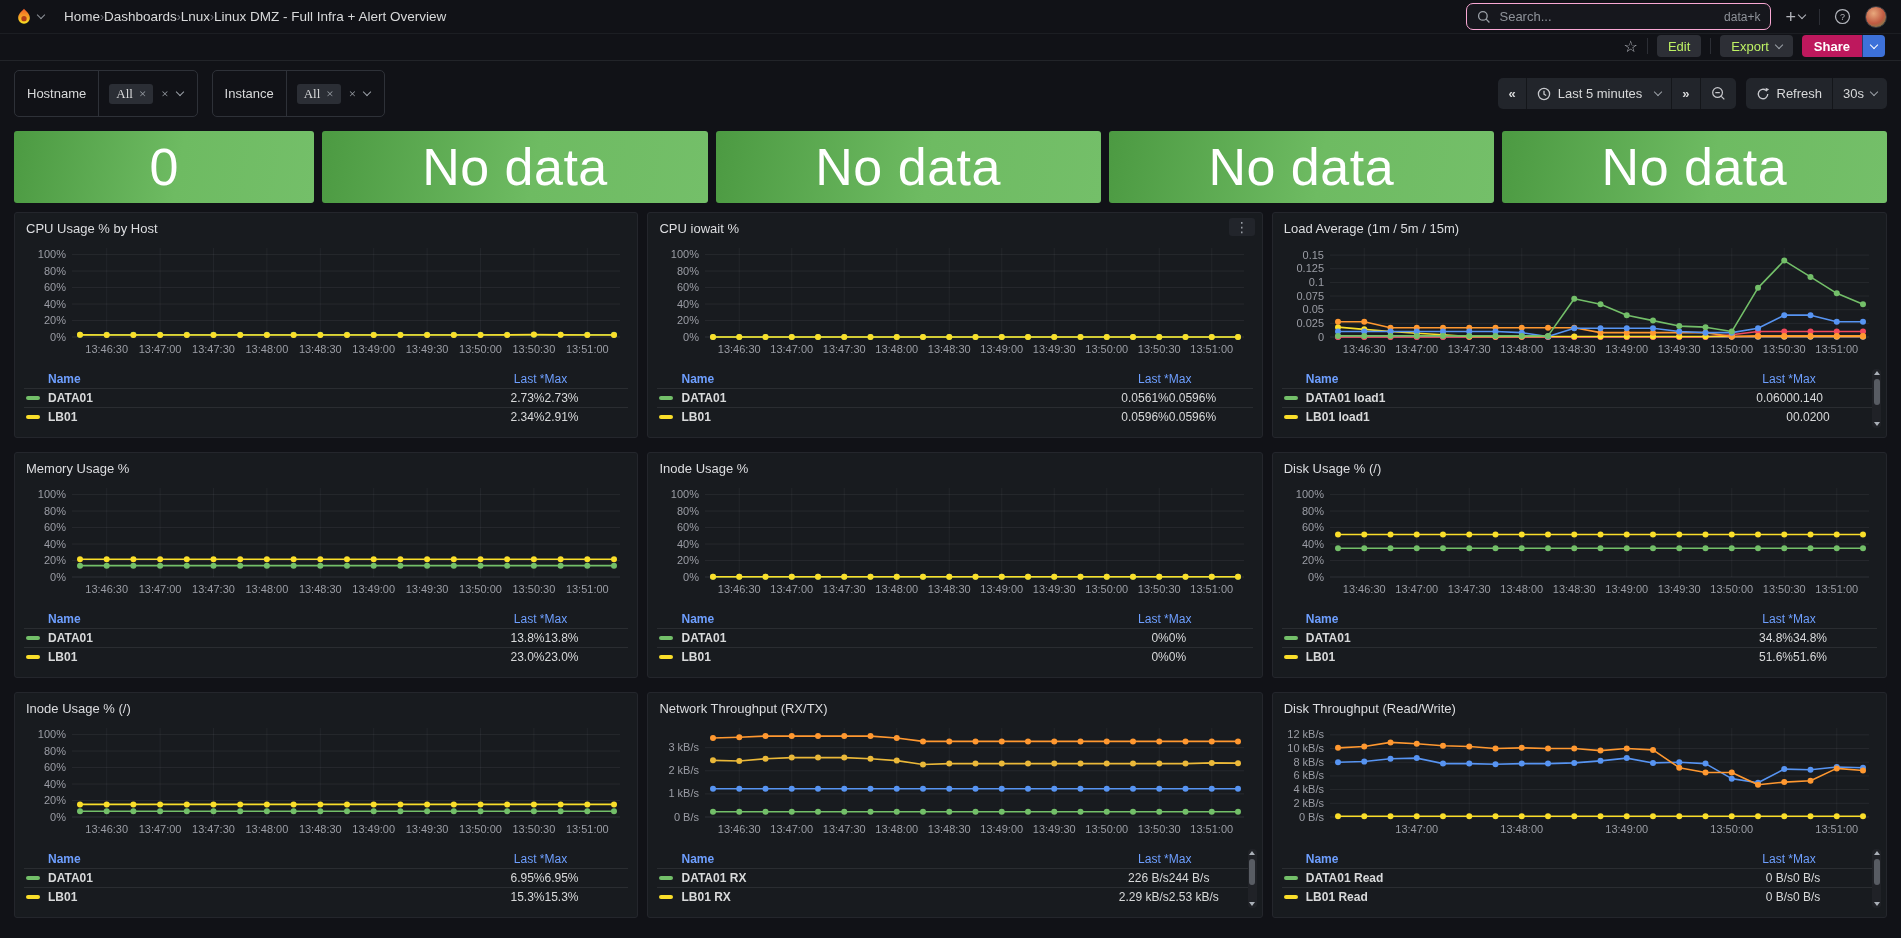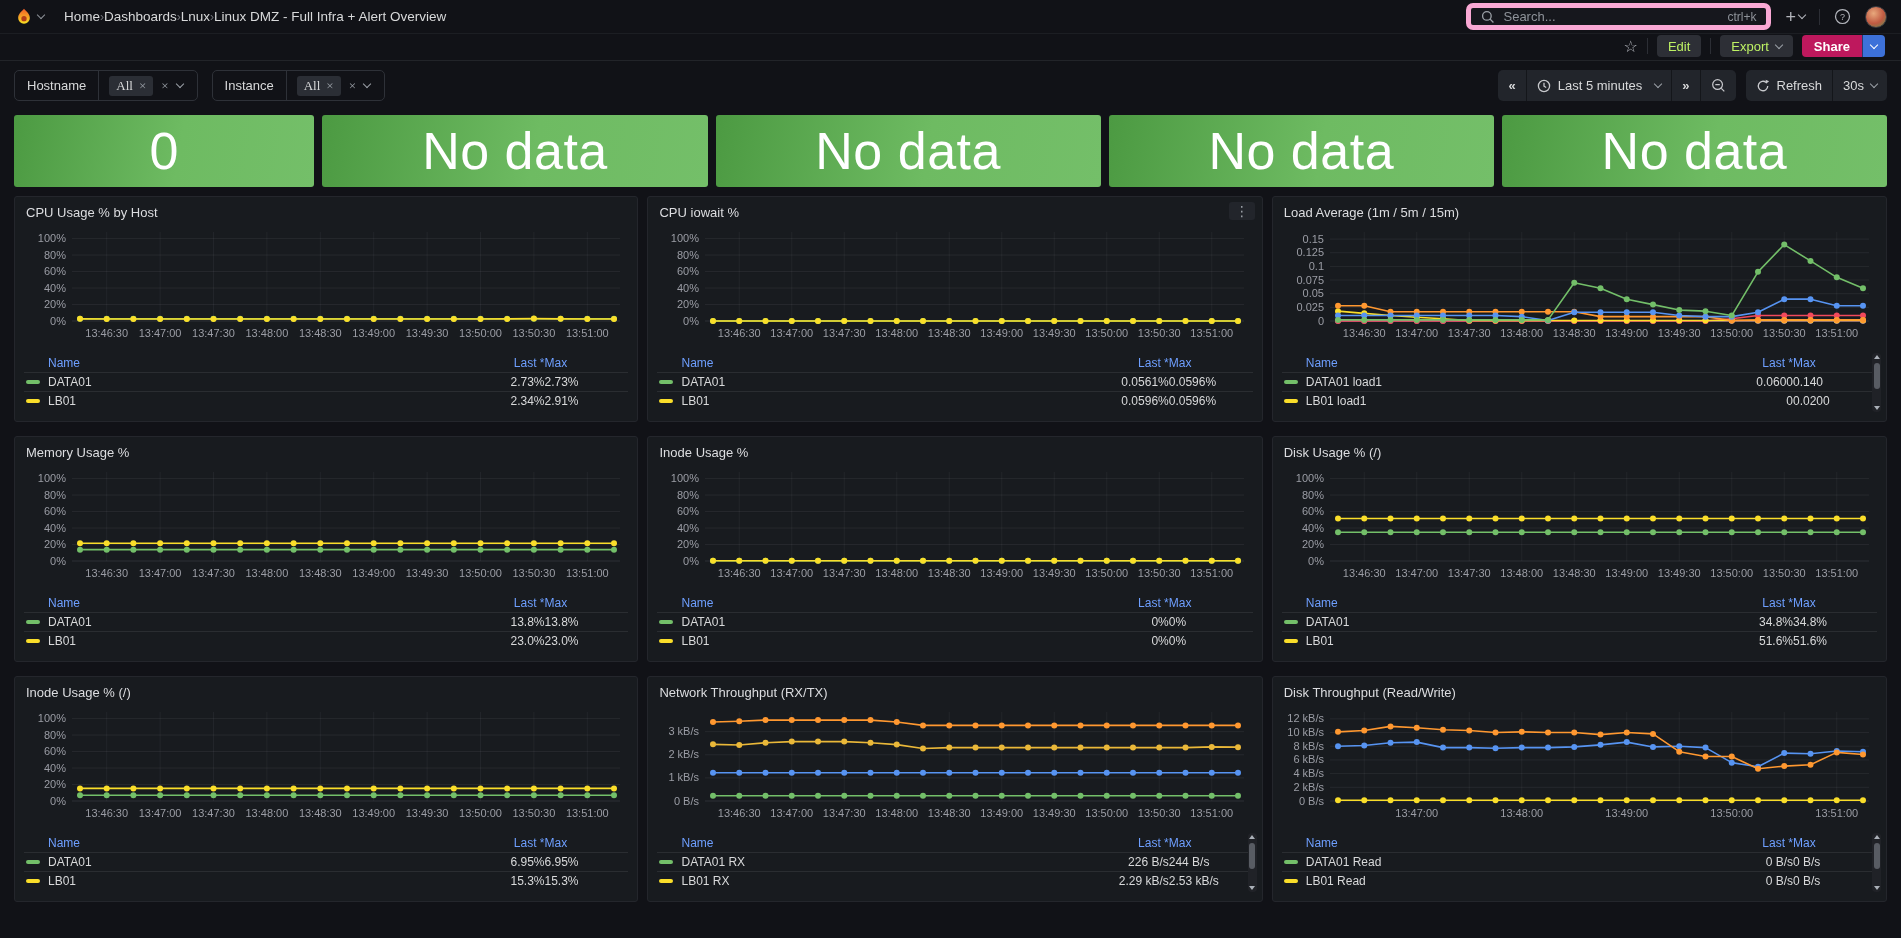--- a/index.html
+++ b/index.html
@@ -7,21 +7,21 @@
     font-family:"Liberation Sans", sans-serif; color:#d8d9da; }
 
   
   .nav { height:34px; display:flex; align-items:center; padding:0 14px; gap:10px;
          border-bottom:1px solid #1c1e23; }
   .logo-wrap { display:flex; align-items:center; gap:4px; cursor:pointer; }
   .crumbs { display:flex; align-items:center; margin-left:10px; font-size:13.5px; }
   .crumb { color:#d8d9da; white-space:nowrap; cursor:pointer; }
   .crumb-sep { color:#6e7076; font-size:12px; }
   .nav-right { margin-left:auto; display:flex; align-items:center; gap:10px; }
-  .searchbox { width:305px; height:27px; background:#16171d; border:5px solid #f9a8d4;
+  .searchbox { width:305px; height:27px; background:#16171d; border:1px solid #f9a8d4;
     border-radius:7px; display:flex; align-items:center; padding:0 10px; gap:8px; }
   .searchbox .ph { color:#8e9299; font-size:13px; flex:1; }
   .kbd { color:#8e9299; font-size:12px; }
   .icon-btn { color:#b3b5bc; display:flex; align-items:center; gap:3px; cursor:pointer;
     font-size:15px; padding:2px 4px; }
   .vdiv { width:1px; height:16px; background:#2c2e35; }
   .avatar { width:22px; height:22px; border-radius:50%;
     background:radial-gradient(circle at 38% 32%, #e8a87c 0%, #c05a42 55%, #5a8f4f 100%);
     border:1px solid #3a3c42; cursor:pointer; }
   .cv { display:inline-block; width:6px; height:6px; border-right:1.5px solid currentColor;
@@ -34,21 +34,21 @@
     color:#bef264; display:flex; align-items:center; gap:7px; cursor:pointer; }
   .tb-star { font-size:16px; color:#b3b5bc; cursor:pointer; }
   .share { display:flex; border-radius:4px; overflow:hidden; cursor:pointer; }
   .share .main { background:#be185d; color:#fff; font-size:13px; font-weight:700;
      padding:3.5px 12px; }
   .share .arrow { background:#3d71d9; border-left:1px solid rgba(17,18,23,.55);
      color:#fff; display:flex; align-items:center; padding:0 8px; }
 
   
   .filterbar { display:flex; align-items:center; padding:9px 14px 6px; }
-  .filter-group { display:flex; align-items:center; height:31px; border:1px solid #2e3138;
+  .filter-group { display:flex; align-items:center; height:47px; border:1px solid #2e3138;
     border-radius:5px; margin-right:14px; overflow:hidden; }
   .filter-label { padding:0 12px; font-size:13px; color:#d8d9da; height:100%;
     display:flex; align-items:center; border-right:1px solid #2e3138; cursor:pointer; }
   .filter-val { display:flex; align-items:center; gap:8px; padding:0 10px; cursor:pointer;font-family:Liberation Serif, serif; }
   .chip { background:#2b2e35; border-radius:3px; padding:2px 7px; font-size:13px;
     display:flex; align-items:center; gap:6px; }
   .chip .x, .filter-x { color:#9ba0a7; font-size:13px; }
   .filter-icons { display:flex; align-items:center; gap:8px; color:#9ba0a7; padding-right:4px;}
   .timebar { margin-left:auto; display:flex; align-items:center; gap:10px; }
   .tgroup { display:flex; align-items:stretch; height:31px; border-radius:5px; overflow:hidden; }
@@ -71,21 +71,21 @@
      position:relative; padding:7px 9px 4px 9px; }
   .panel-title { font-size:13px; font-weight:500; color:#dcdde0; padding:1px 2px 4px 2px; }
   .kebab { position:absolute; top:5px; right:7px; color:#9ba0a7; font-size:14px;
      background:#22252b; border-radius:3px; padding:1px 6px; cursor:pointer; }
   .chartbox { width:100%; }
 
   .legend { position:relative; margin-top:1px; font-size:12px; }
   .lg-head, .lg-row { display:flex; align-items:center; height:19px; padding:0 4px 0 2px; }
   .lg-head { color:#6e9fff; }
   .lg-row { border-top:1px solid rgba(204,204,220,.10); color:#d8d9da; }
-  .lg-name { flex:1; display:flex; align-items:center; gap:8px; }
+  .lg-name { flex:1; display:flex; align-items:center; gap:8px;font-weight:bold; }
   .lg-head .lg-name { padding-left:22px; }
   .swatch { width:14px; height:4px; border-radius:2px; display:inline-block; }
   .lg-last { width:92px; text-align:right; }
   .lg-max { width:80px; }
   .lg-scroll { position:absolute; right:-4px; top:0; bottom:-2px; width:9px;
      background:#202227; border-radius:4px; }
   .lg-thumb { position:absolute; top:10px; left:1.5px; width:6px; height:26px;
      background:#585c63; border-radius:3px; }
   .lg-arrow { position:absolute; left:1.5px; width:0; height:0;
      border-left:3px solid transparent; border-right:3px solid transparent; }
@@ -118,21 +118,21 @@
     <span class="crumb-sep">›</span>
     <span class="crumb">Linux DMZ - Full Infra + Alert Overview</span>
   </div>
   <div class="nav-right">
     <div class="searchbox">
       <svg width="14" height="14" viewBox="0 0 15 15">
         <circle cx="6.3" cy="6.3" r="4.6" fill="none" stroke="#9ba0a7" stroke-width="1.4"></circle>
         <line x1="9.8" y1="9.8" x2="13.3" y2="13.3" stroke="#9ba0a7" stroke-width="1.4"></line>
       </svg>
       <span class="ph">Search...</span>
-      <span class="kbd">ctrl+k</span>
+      <span class="kbd">data+k</span>
     </div>
     <div class="icon-btn">
       <span style="font-size:18px; line-height:14px;">+</span>
       <span class="cv"></span>
     </div>
     <div class="vdiv"></div>
     <div class="icon-btn">
       <svg width="17" height="17" viewBox="0 0 18 18">
         <circle cx="9" cy="9" r="7.4" fill="none" stroke="#b3b5bc" stroke-width="1.3"></circle>
         <text x="9" y="12.5" text-anchor="middle" font-size="9.5" fill="#b3b5bc" font-family="Liberation Sans, sans-serif">?</text>

